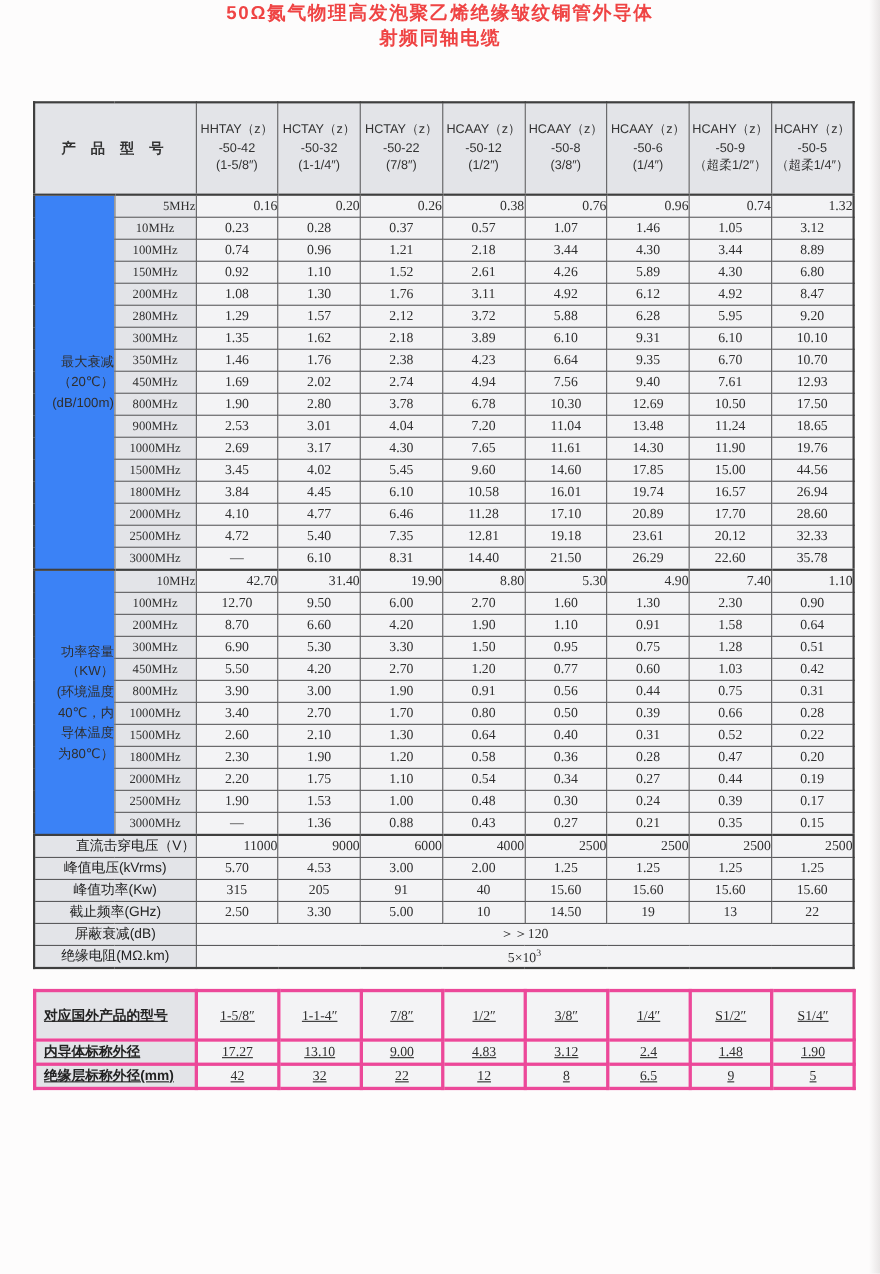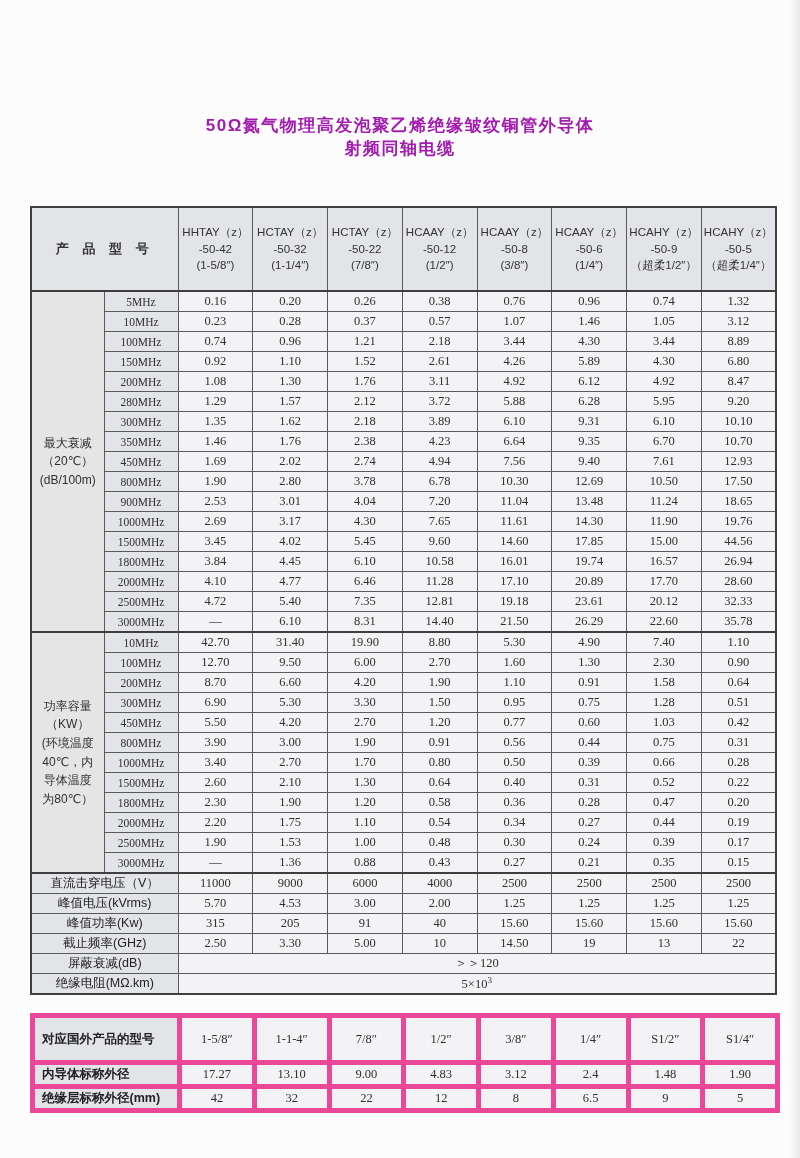--- a/index.html
+++ b/index.html
@@ -10,25 +10,24 @@
     color:#3b3b3b;
     position:relative;
     overflow:hidden;
   }
   .page-edge{
     position:absolute;top:0;right:0;width:10px;height:100%;
     background:linear-gradient(to right,rgba(0,0,0,0),rgba(125,112,112,0.16));
     pointer-events:none;
   }
   .title-block{
-    padding-top:114px;
     text-align:center;
     font-weight:bold;
     font-size:17px;
-    color:#a21caf;
+    color:#ef4444;
     letter-spacing:1.5px;
   }
   .title-line2{margin-top:0;}
 
   table{border-collapse:collapse;table-layout:fixed;}
   td,th{overflow:hidden;padding:0;}
 
   .main-table{
     margin:46px 0 0 30px;
     width:745px;
@@ -48,21 +47,21 @@
     background:#e3e4e8;
     font-weight:normal;
     font-size:11.5px;
     font-family:Liberation Sans, sans-serif;
     text-align:center;
     line-height:1.45;
     height:82px;
     color:#333;
   }
   .label-cell{
-    background:#e5e5e5;
+    background:#3b82f6;
     font-size:12px;
     text-align:center;
     vertical-align:middle;
     line-height:1.55;
     color:#2f2f2f;
   }
   .freq-cell{
     background:#e3e4e8;
     font-size:11.5px;
     text-align:center;
@@ -78,29 +77,29 @@
   }
   .main-table tbody td{height:19px;}
   .prop-row td{height:20px;}
   .prop-label-cell{
     background:#e3e4e8;
     font-weight:normal;
     font-size:12.5px;
     text-align:center;
     color:#222;
   }
-  .section-first td{border-top:2px solid #3f3f3f;}
+  .section-first td{border-top:2px solid #3f3f3f;text-align:right;}
   .prop-row sup{font-size:9px;}
 
   .second-table{
     margin:18px 0 0 30px;
     width:745px;
     border:2px solid #3f3f3f;
   }
-  .second-table td{border:5px solid #ec4899;height:19px;}
+  .second-table td{border:3px solid #ec4899;height:19px;text-decoration:underline;}
   .second-table .row-tall td{height:42px;}
   .sec-label-cell{
     background:#e3e4e8;
     font-weight:bold;
     font-size:12.5px;
     text-align:left;
     padding-left:7px;
     color:#222;
   }
 </style>

